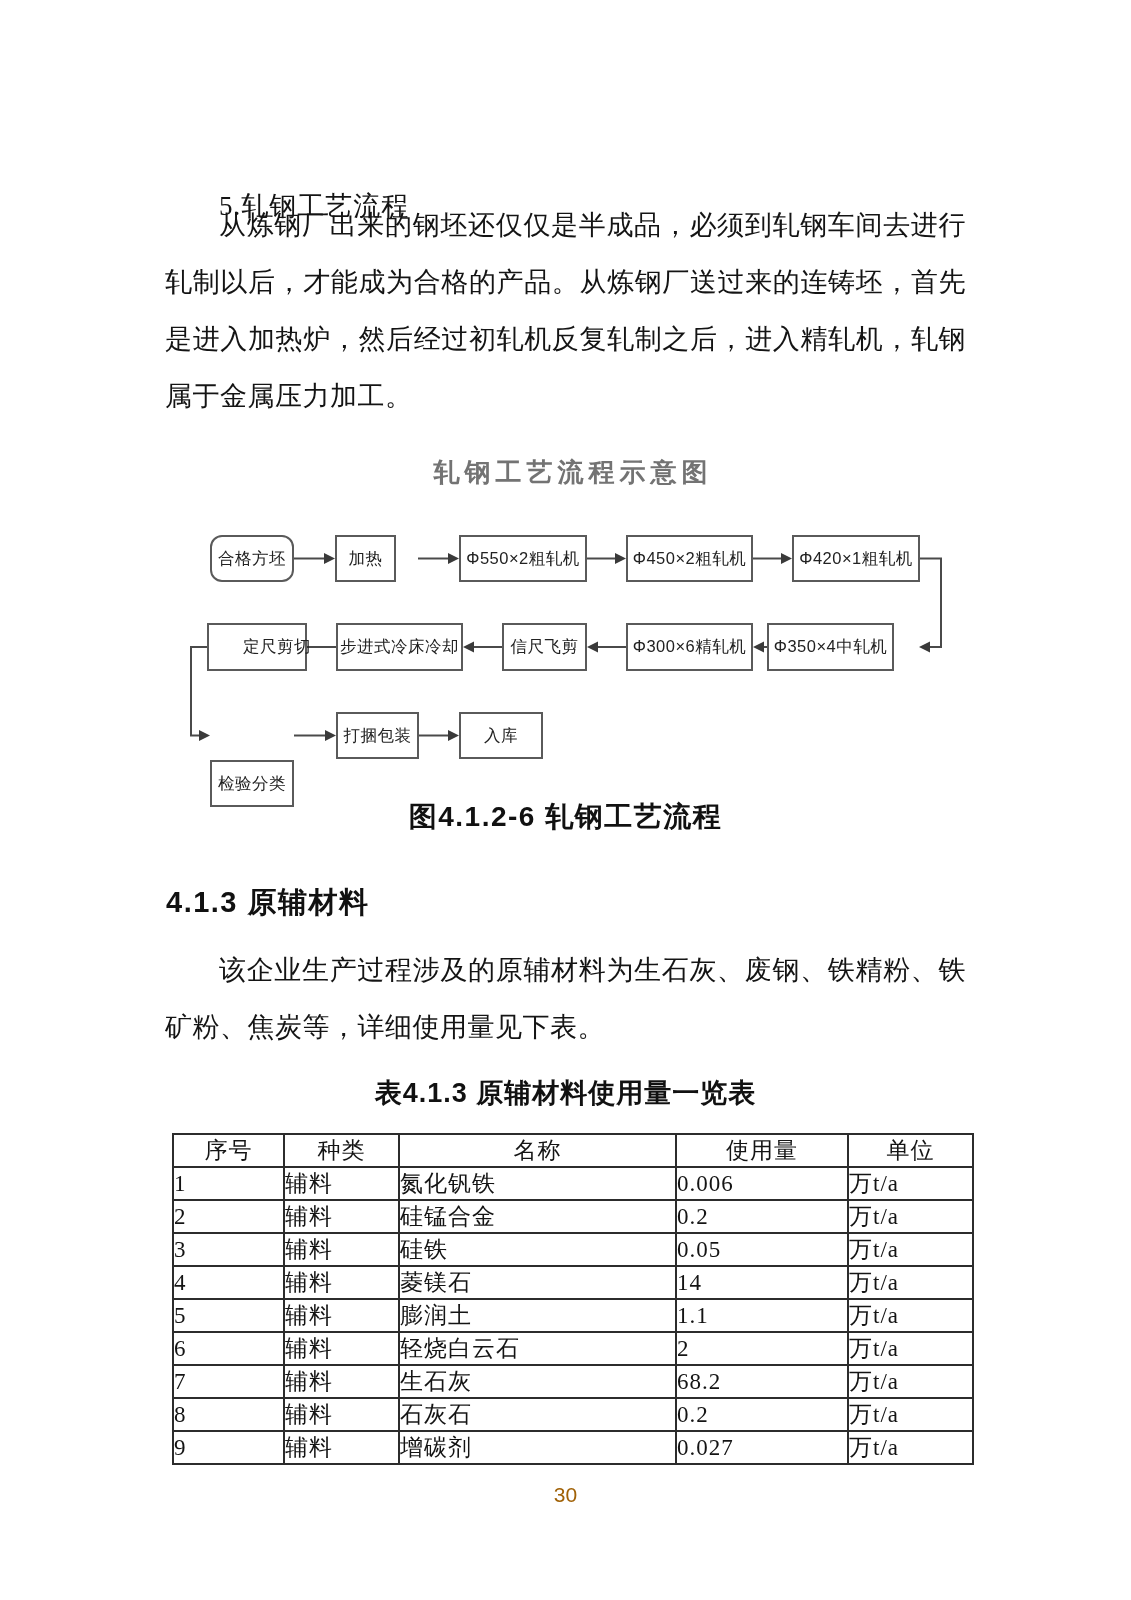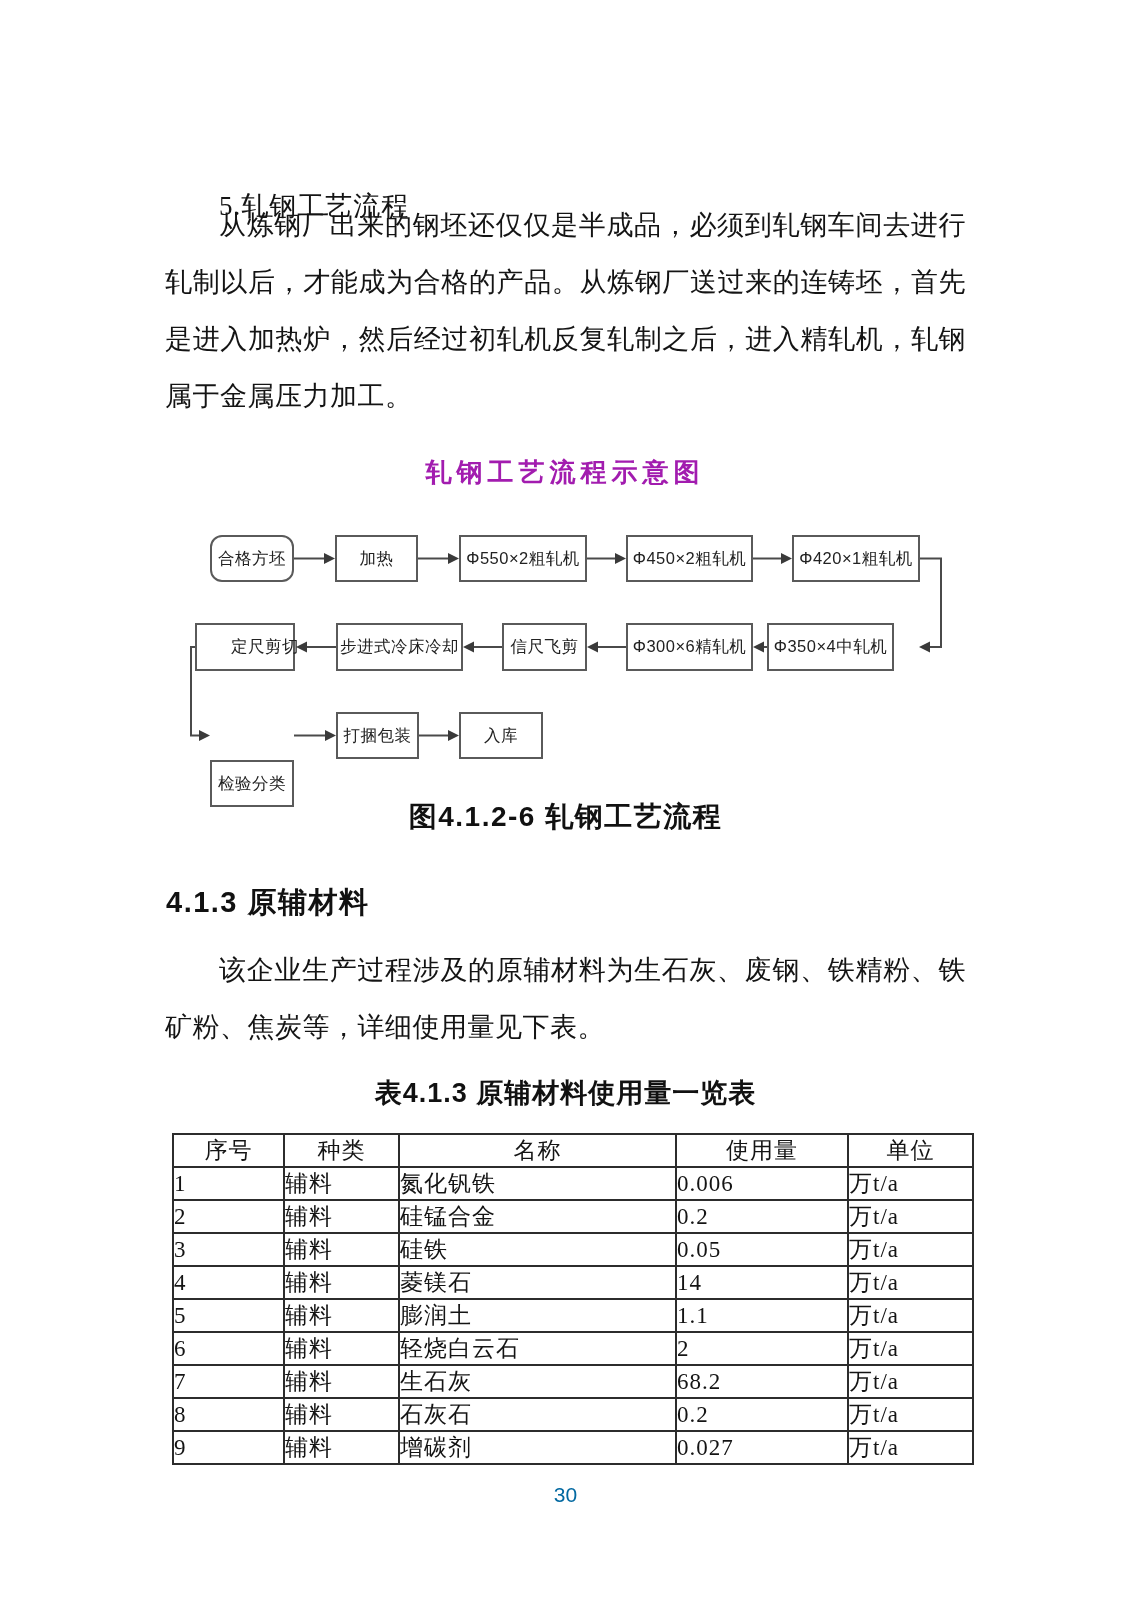--- a/index.html
+++ b/index.html
@@ -19,36 +19,36 @@
     text-align:justify; text-indent:2em; word-break:break-all;
   }
   .para1 { top:197px; }
   .para2 { top:942px; }
   
   .flowchart {
     position:absolute; left:165px; top:443px; width:800px; height:330px;
     font-family:"Liberation Sans","DejaVu Sans",sans-serif;
   }
   .fc-title {
-    position:absolute; top:12px; left:0; width:100%; text-align:center;
-    font-size:26px; font-weight:600; letter-spacing:5px; color:#a21caf;
+    position:absolute; top:12px; left:8px; width:100%; text-align:center;
+    font-size:26px; font-weight:600; letter-spacing:5px; color:#737373;
   }
   .fc-lines { position:absolute; left:0; top:0; width:800px; height:330px; }
   .fbox {
     position:absolute; box-sizing:border-box; background:#fff;
     border:2px solid #5a5a5a; color:#222;
     display:flex; align-items:center; justify-content:center;
     font-size:16.5px; letter-spacing:0.5px; white-space:nowrap;
   }
   .b0  { left:45px;  top:92px;  width:84px;  height:47px;border-radius:12px; }
-  .b1  { left:170px; top:92px;  width:83px;  height:47px; }
+  .b1  { left:170px; top:92px;  width:61px;  height:47px; }
   .b2  { left:294px; top:92px;  width:128px; height:47px; }
   .b3  { left:461px; top:92px;  width:127px; height:47px; }
   .b4  { left:627px; top:92px;  width:128px; height:47px; }
-  .b5  { left:30px;  top:180px; width:100px;  height:48px;padding-left:40px; }
+  .b5  { left:42px;  top:180px; width:100px;  height:48px;padding-left:40px; }
   .b6  { left:171px; top:180px; width:127px; height:48px; }
   .b7  { left:337px; top:180px; width:85px;  height:48px; }
   .b8  { left:461px; top:180px; width:127px; height:48px; }
   .b9  { left:602px; top:180px; width:127px; height:48px; }
   .b10 { left:45px;  top:269px; width:84px;  height:47px;margin-top:48px; }
   .b11 { left:171px; top:269px; width:83px;  height:47px; }
   .b12 { left:294px; top:269px; width:84px;  height:47px; }
   
   .fig-caption {
     position:absolute; top:798px; left:0; width:100%; text-align:center;
@@ -74,21 +74,21 @@
   table.materials th, table.materials td {
     border:2px solid #2c2c2c; vertical-align:middle;
     padding:0; font-weight:normal; letter-spacing:1px; overflow:hidden;
   }
   table.materials th { height:30px; }
   table.materials td { height:27px; }
   
   .page-number {
     position:absolute; top:1483px; left:0; width:100%; text-align:center;
     font-family:"Liberation Sans","DejaVu Sans",sans-serif;
-    font-size:21px; color:#0369a1;
+    font-size:21px; color:#a16207;
   }
 </style>
 </head>
 <body>
 
 <div class="page">
 
   <div class="h5-heading">5.轧钢工艺流程</div>
 
   <div class="para para1">从炼钢厂出来的钢坯还仅仅是半成品，必须到轧钢车间去进行轧制以后，才能成为合格的产品。从炼钢厂送过来的连铸坯，首先是进入加热炉，然后经过初轧机反复轧制之后，进入精轧机，轧钢属于金属压力加工。</div>

